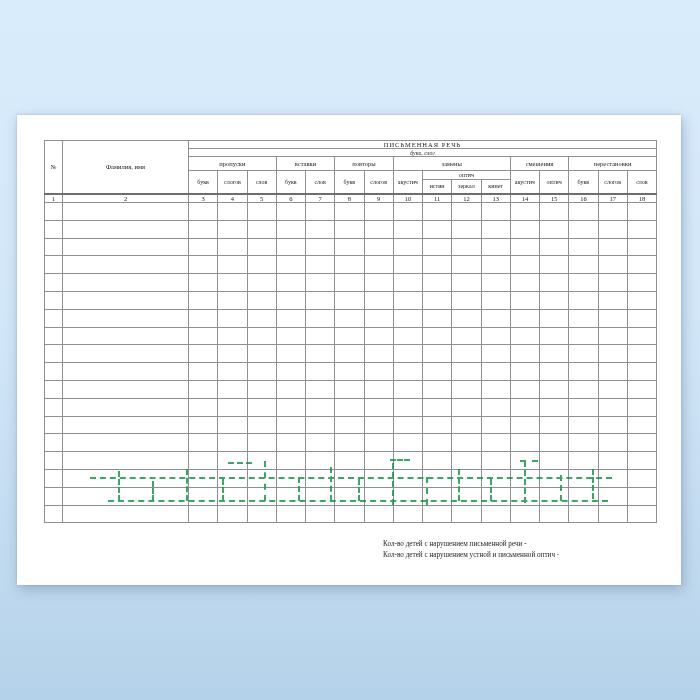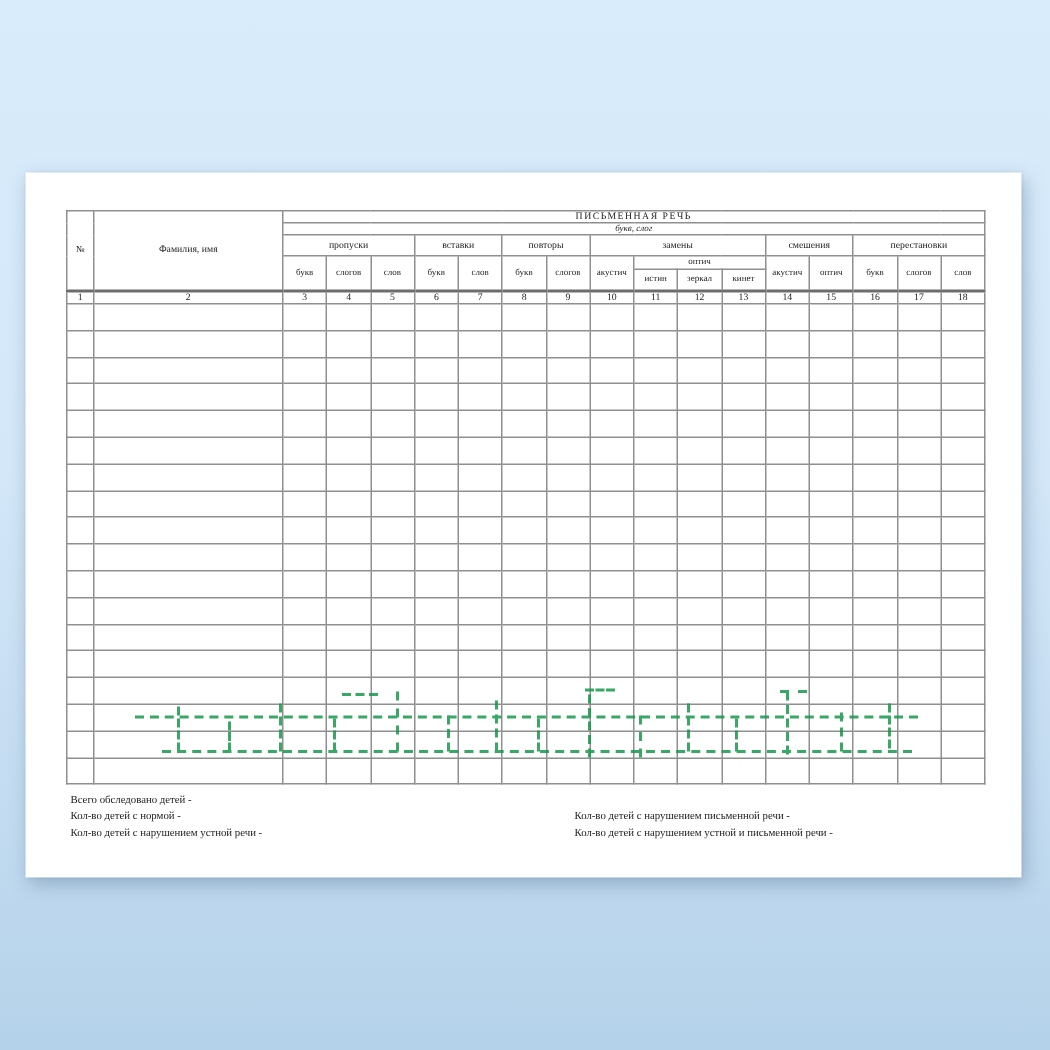--- a/index.html
+++ b/index.html
@@ -510,24 +510,19 @@
       <div class="wm-v" style="left:268px;top:26px;height:22px;"></div>
       <div class="wm-v" style="left:302px;top:10px;height:42px;"></div>
       <div class="wm-v" style="left:336px;top:24px;height:28px;"></div>
       <div class="wm-v" style="left:368px;top:16px;height:32px;"></div>
       <div class="wm-v" style="left:400px;top:26px;height:22px;"></div>
       <div class="wm-v" style="left:434px;top:8px;height:42px;"></div>
       <div class="wm-v" style="left:470px;top:22px;height:26px;"></div>
       <div class="wm-v" style="left:502px;top:16px;height:30px;"></div>
     </div>
 
-    <div class="footer-left">
-      <div>Всего обследовано детей -</div>
-      <div>Кол-во детей с нормой -</div>
-      <div>Кол-во детей с нарушением устной речи -</div>
-    </div>
     <div class="footer-right">
       <div>Кол-во детей с нарушением письменной речи -</div>
-      <div>Кол-во детей с нарушением устной и письменной речи -</div>
+      <div>Кол-во детей с нарушением устной и письменной оптич -</div>
     </div>
 
   </div>
 </div>
 
 </body></html>

